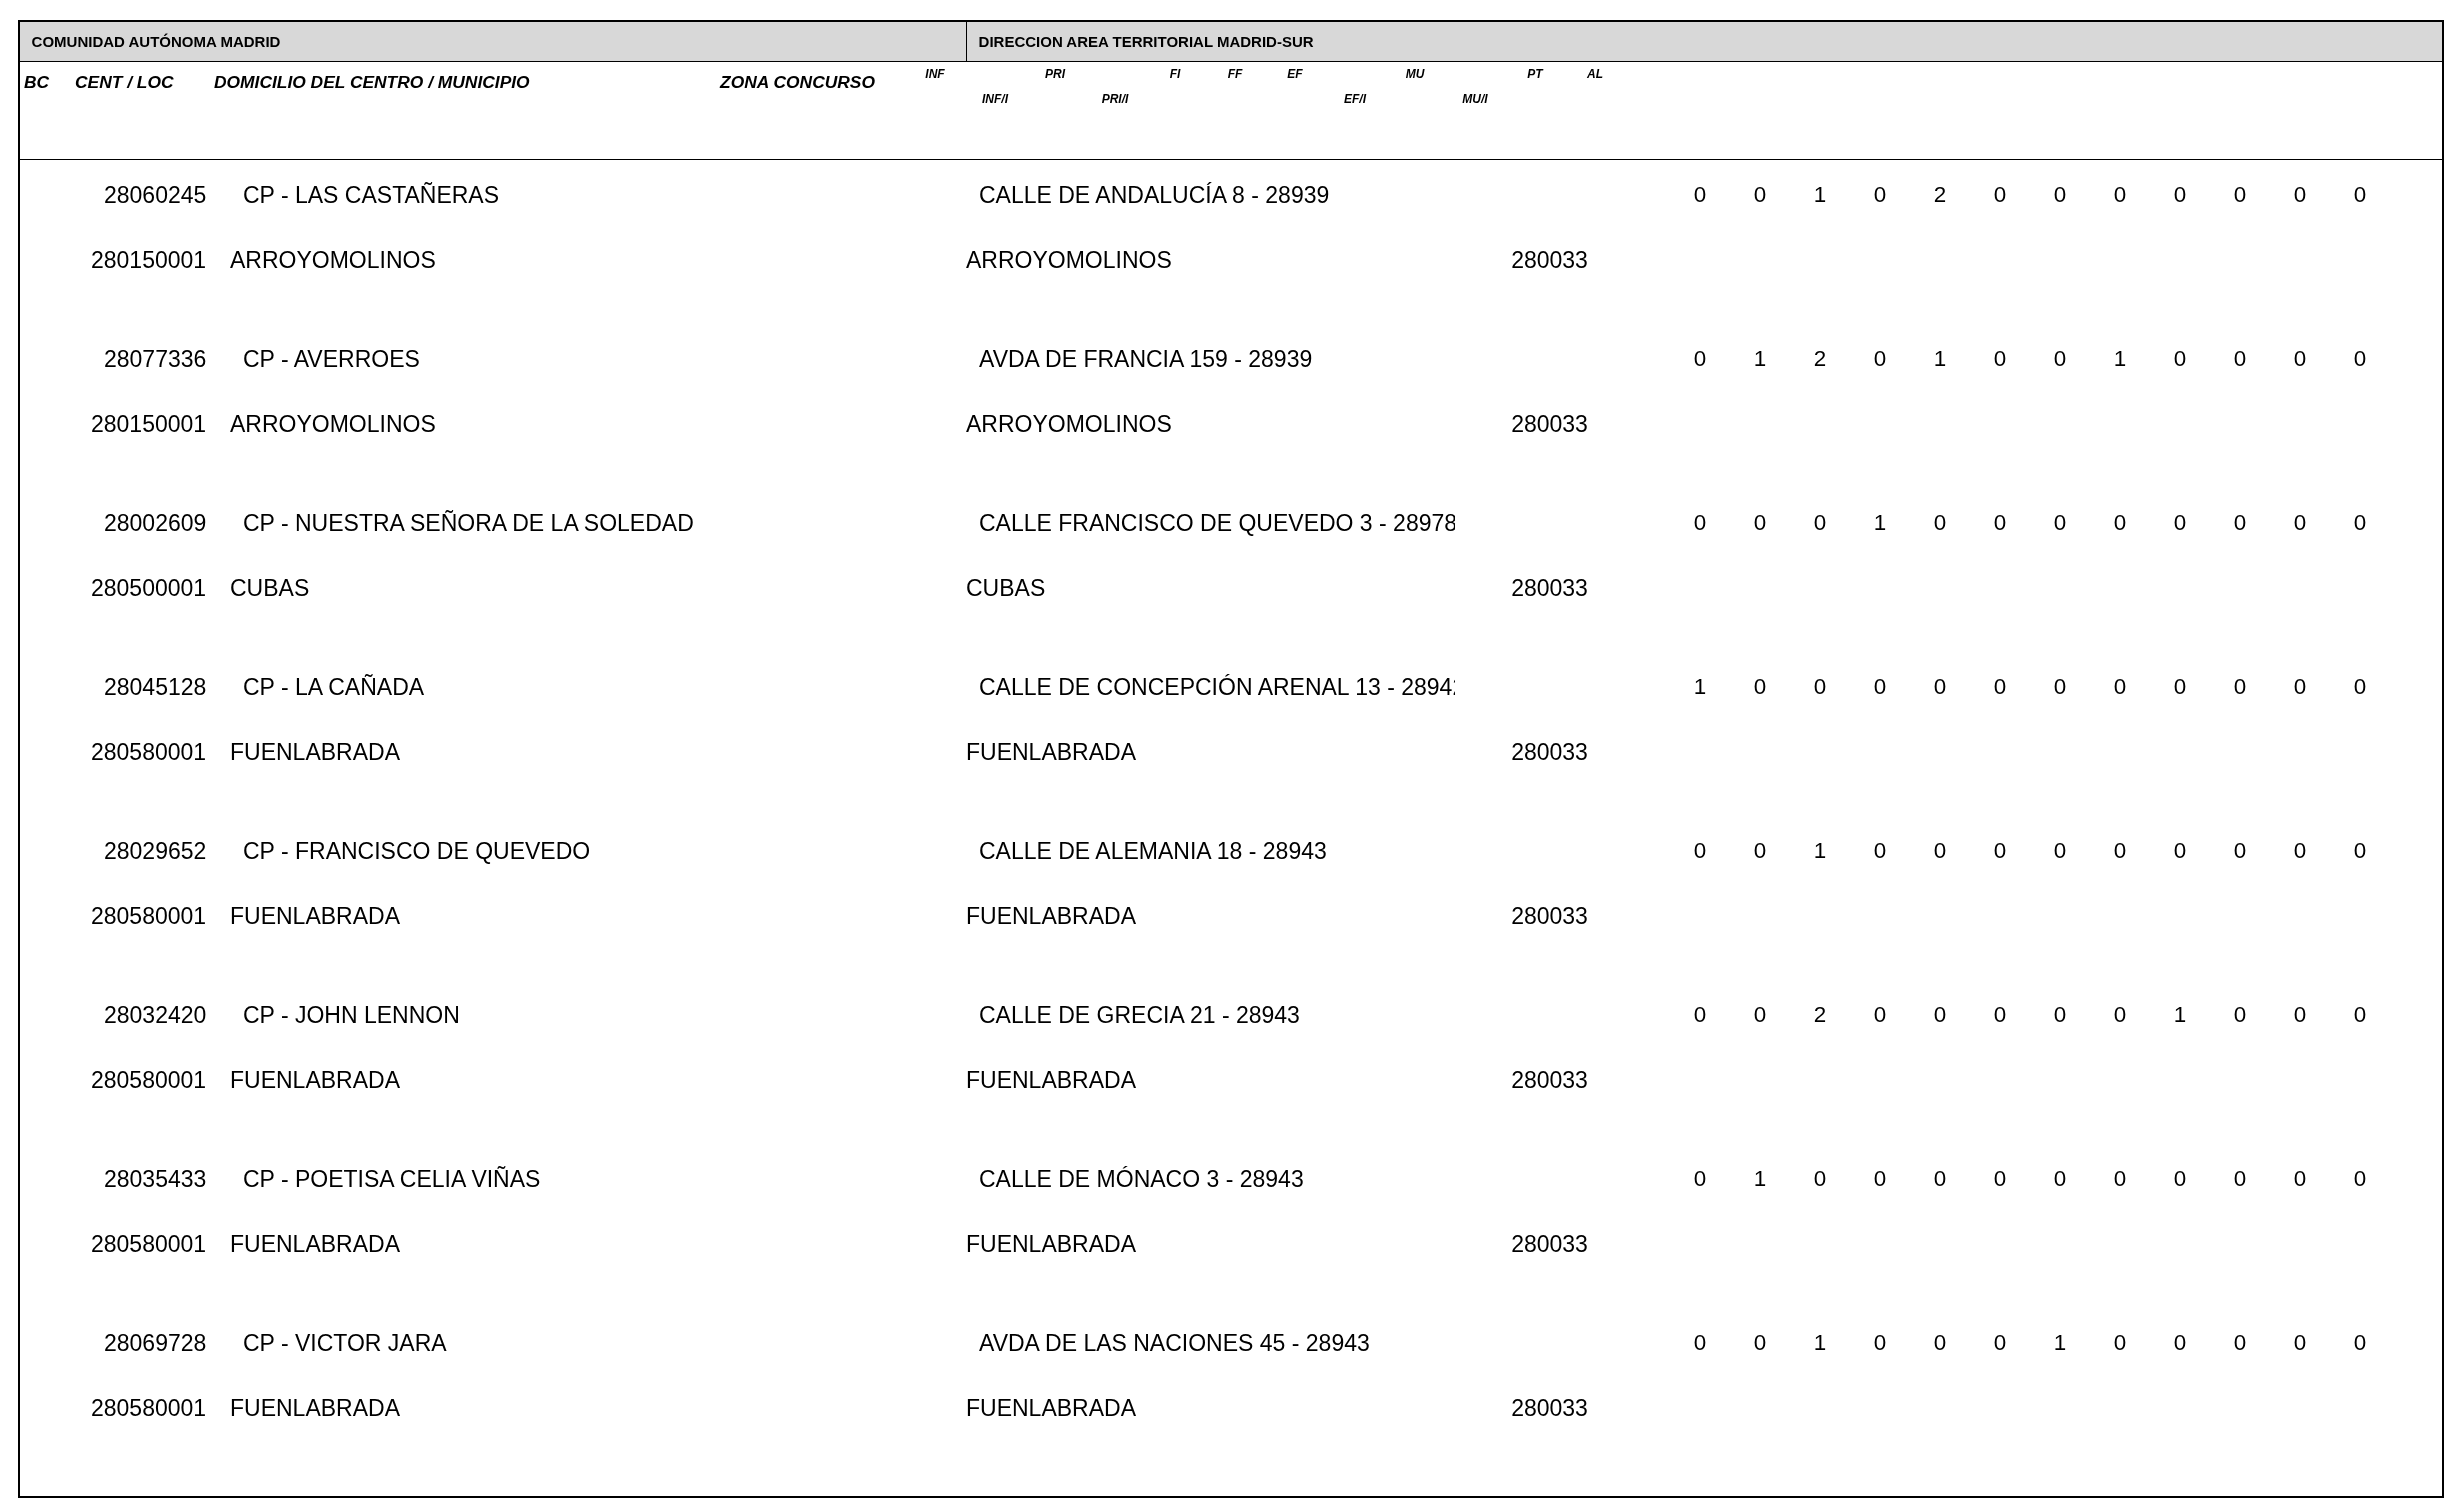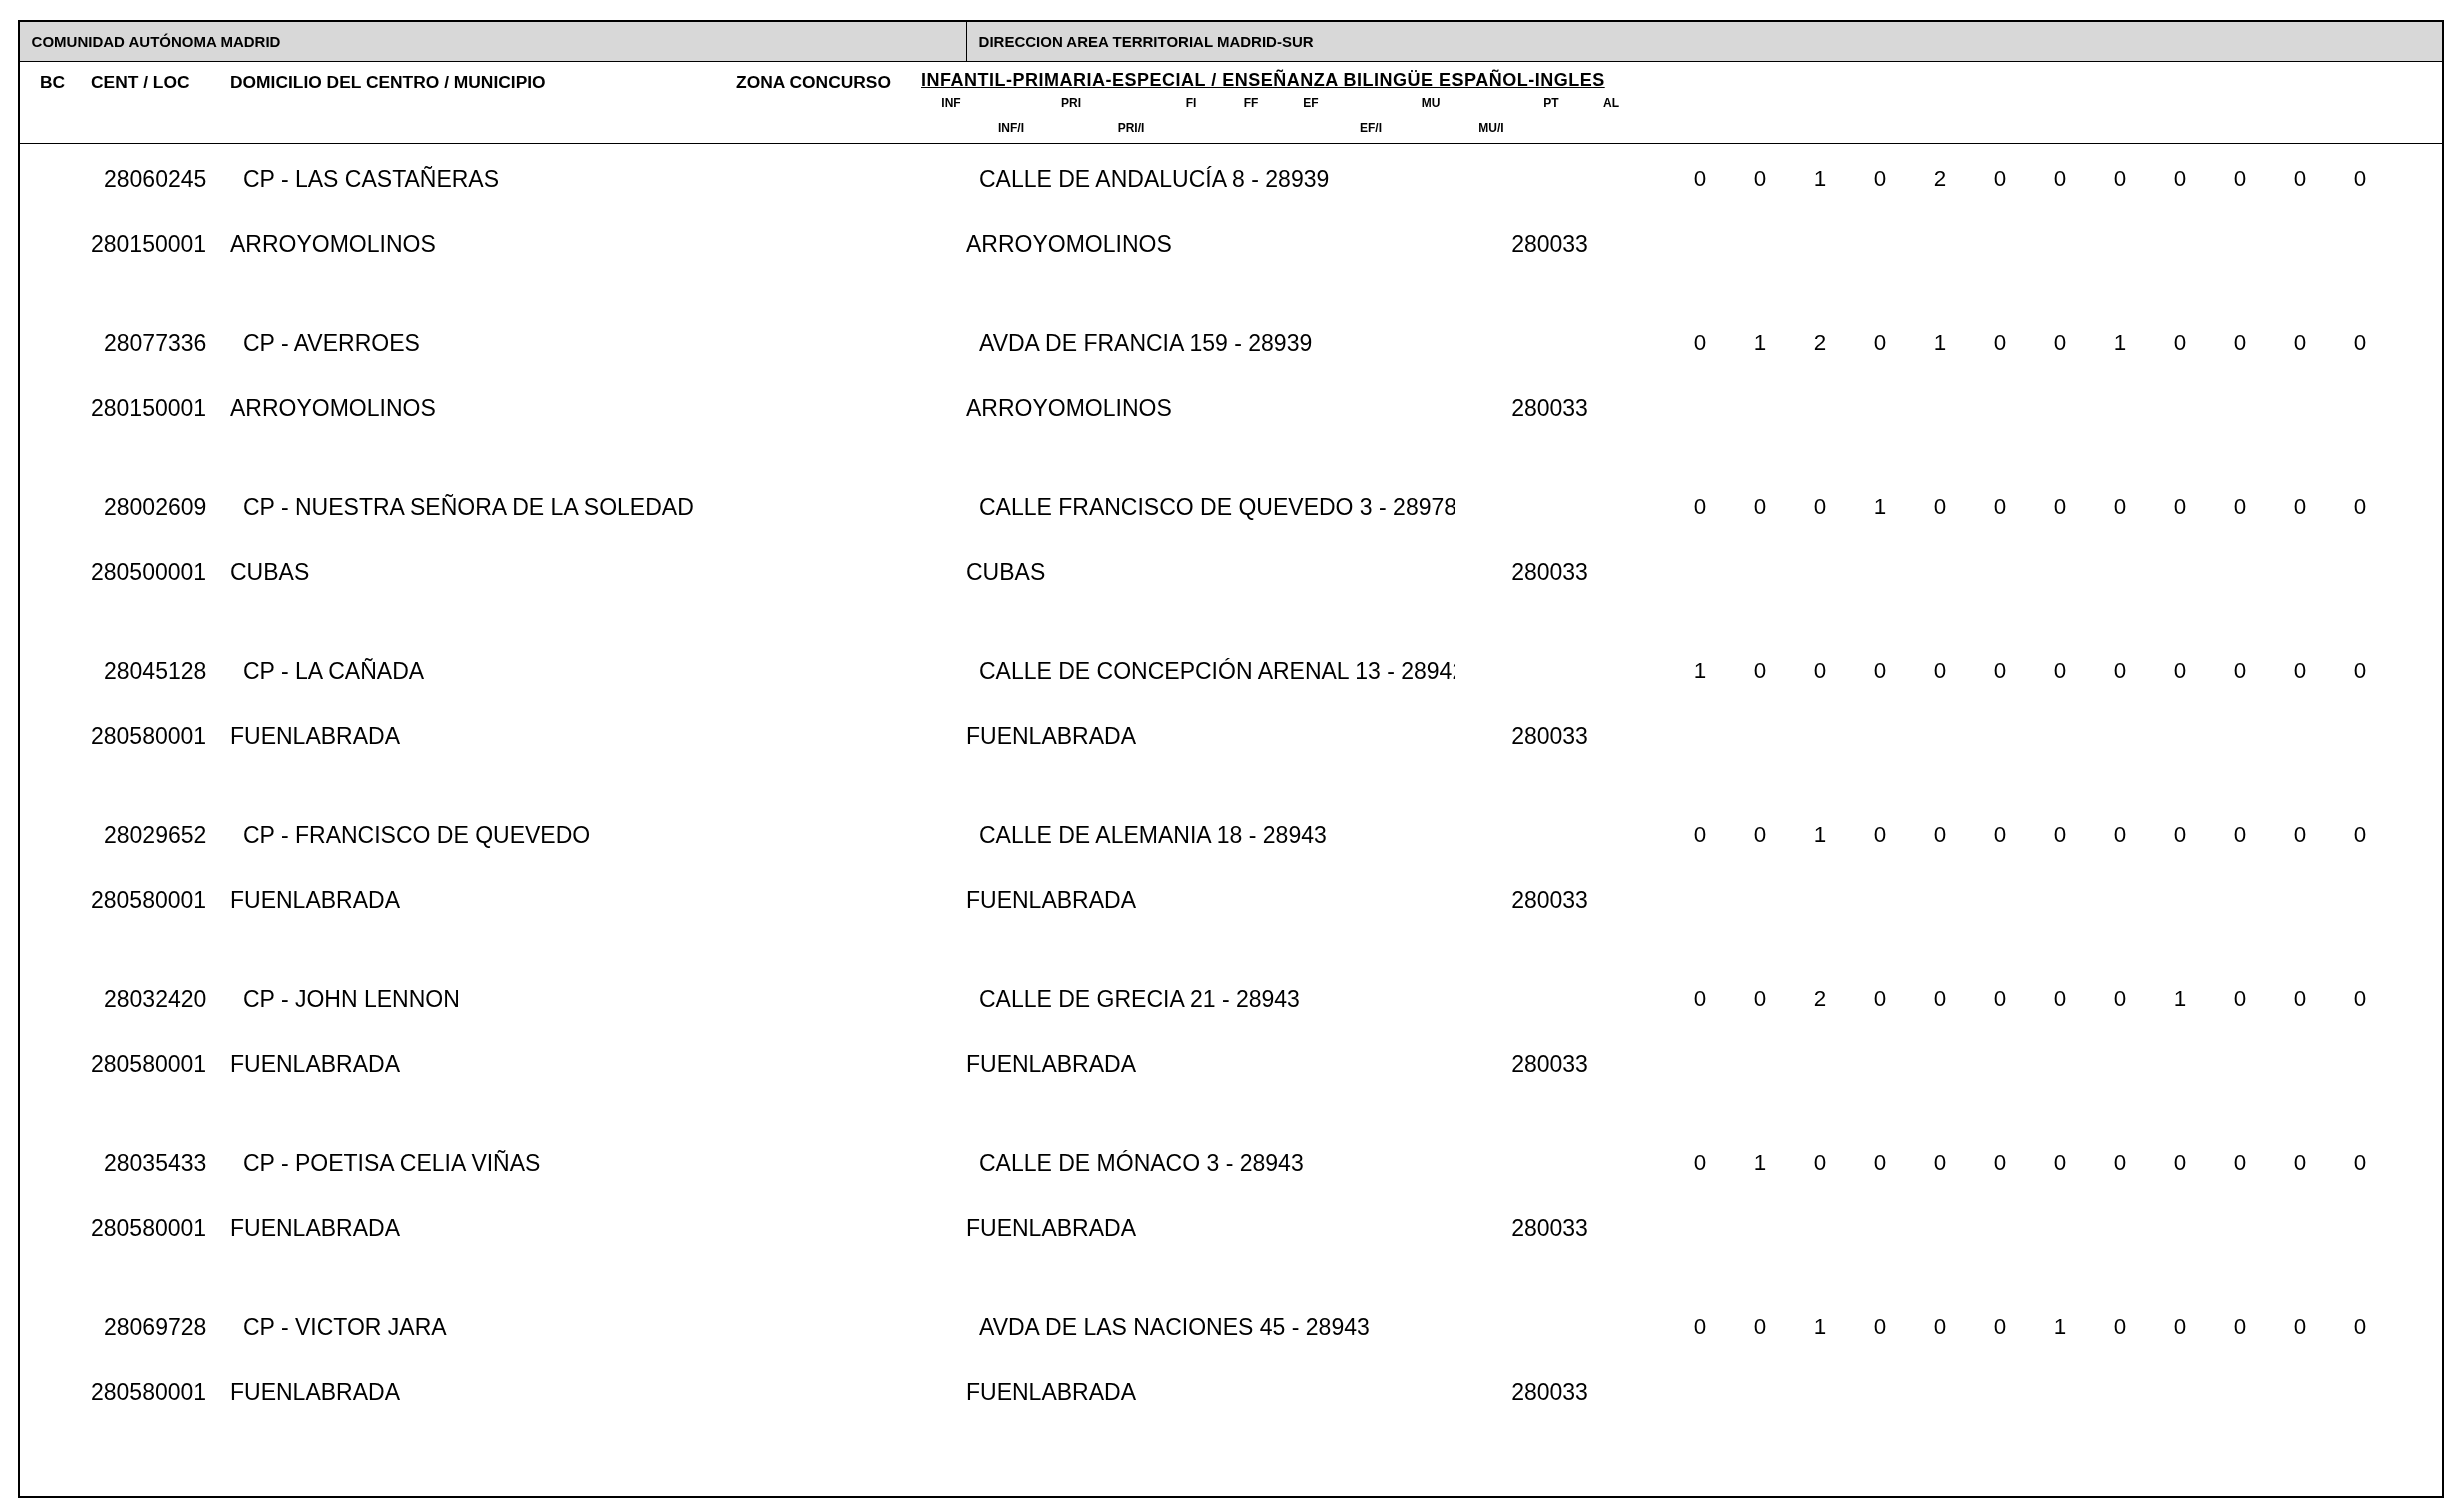--- a/index.html
+++ b/index.html
@@ -23,24 +23,25 @@
     display: flex; align-items: center;
     padding-left: 11.6px;
     white-space: nowrap; overflow: hidden;
   }
   .band-left { width: 946px; }
   .band-right { flex: 1; border-left: 1.7px solid #000; }
 
   
   .colheaders {
     position: relative;
-    height: 82px;
+    height: 98px;
     border-bottom: 1.7px solid #000;
-    padding-left: 20px;
+    padding-left: 4px;
     display: flex;
+    font-style: italic;
   }
   .hl { font-weight: bold; font-size: 17.4px; padding-top: 10px; white-space: nowrap; overflow: hidden; }
   .c-bc      { width: 51px; flex: none; }
   .c-cent    { width: 139px; flex: none; }
   .c-nombre  { width: 736px; flex: none; }
   .c-dom     { width: 476px; flex: none; }
   .c-zona    { width: 215px; flex: none; text-align: center; }
   .c-nums-header { flex: 1; overflow: hidden; }
   .group-title {
     font-weight: bold; font-size: 18px;
@@ -77,21 +78,20 @@
     <div class="band-cell band-left">COMUNIDAD AUTÓNOMA MADRID</div>
     <div class="band-cell band-right">DIRECCION AREA TERRITORIAL MADRID-SUR</div>
   </div>
 
   <div class="colheaders">
     <span class="hl c-bc">BC</span>
     <span class="hl c-cent">CENT / LOC</span>
     <span class="hl c-dom">DOMICILIO DEL CENTRO / MUNICIPIO</span>
     <span class="hl c-zona">ZONA CONCURSO</span>
     <div class="c-nums-header">
-      <div class="group-title">INFANTIL-PRIMARIA-ESPECIAL / ENSEÑANZA BILINGÜE ESPAÑOL-INGLES</div>
       <div class="vcols">
         <div class="vcol">
             <span class="top">INF</span>
           </div>
         <div class="vcol">
             <span class="bot">INF/I</span>
           </div>
         <div class="vcol">
             <span class="top">PRI</span>
           </div>

